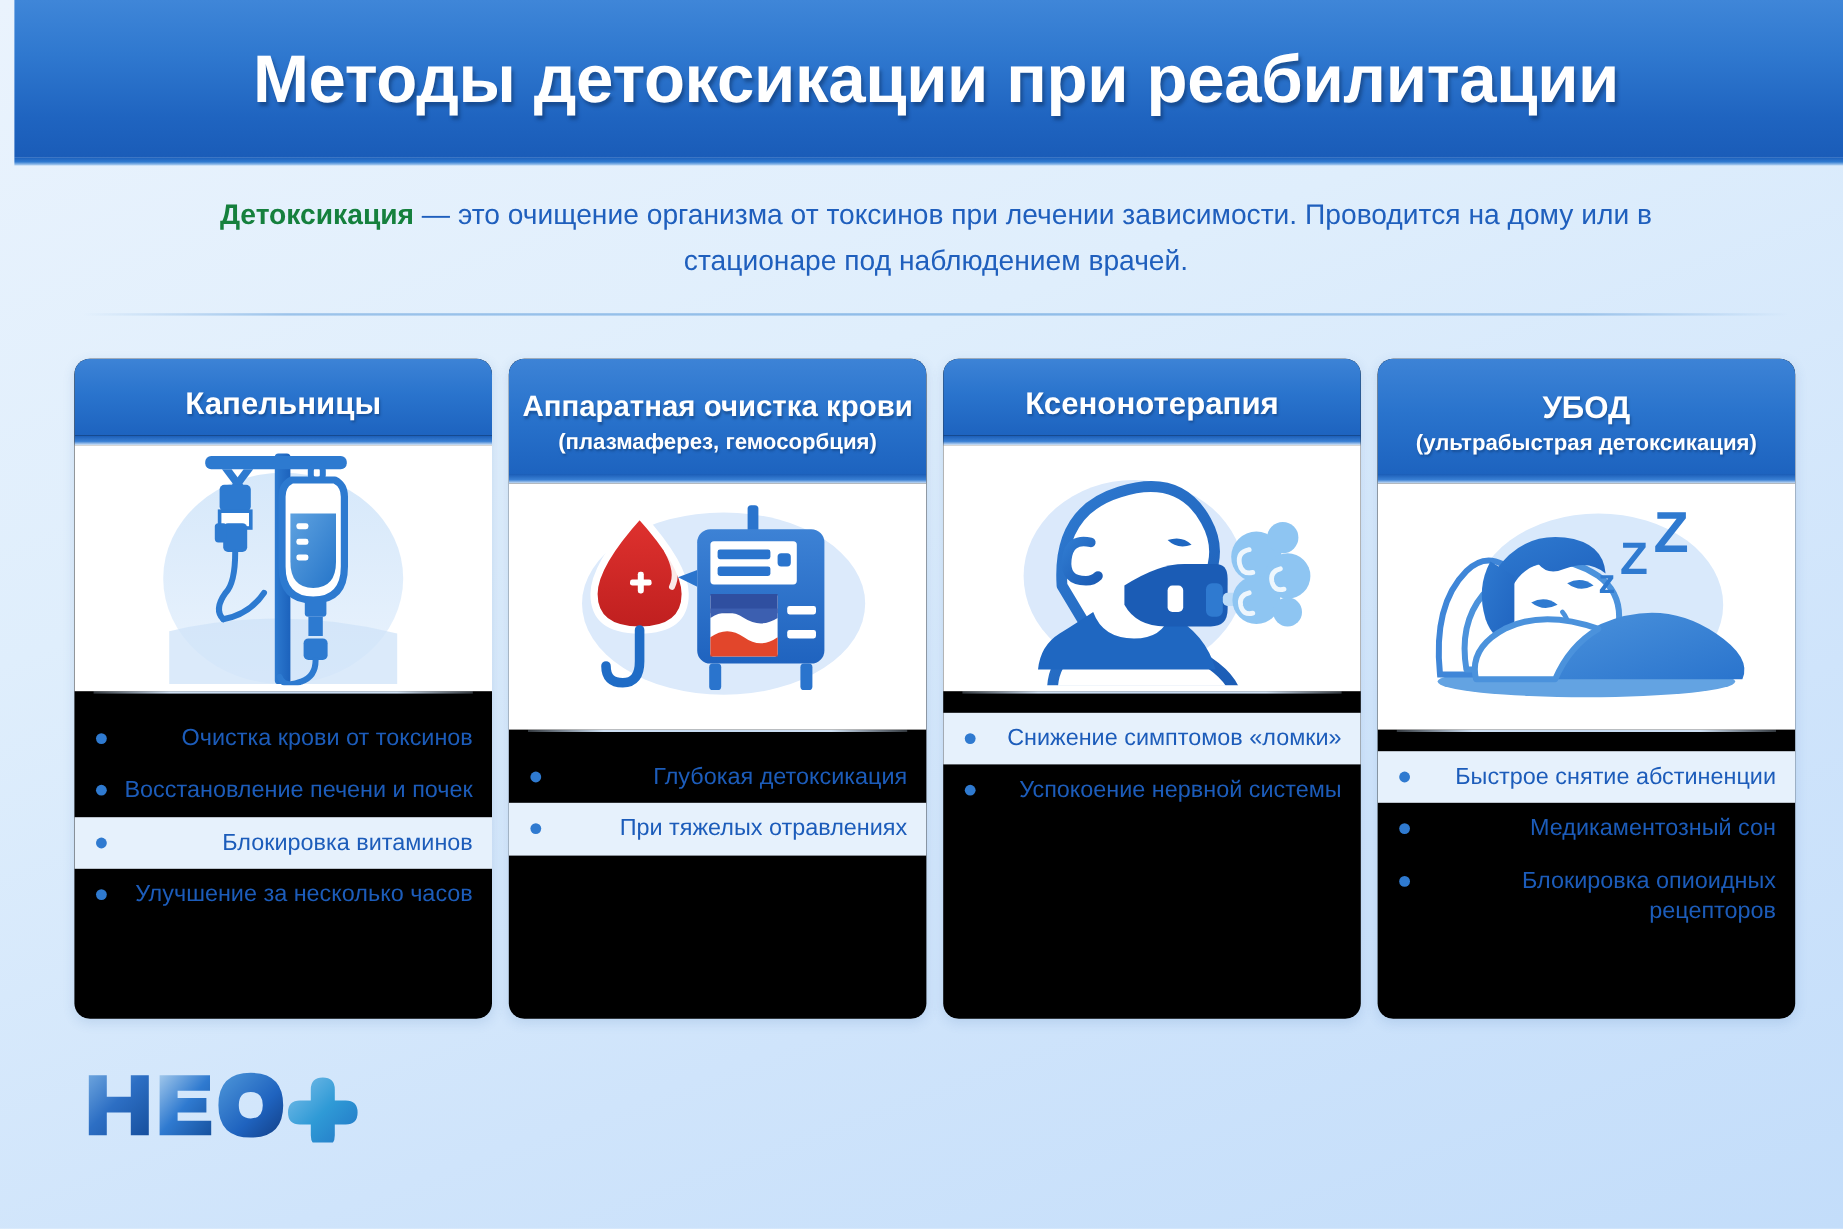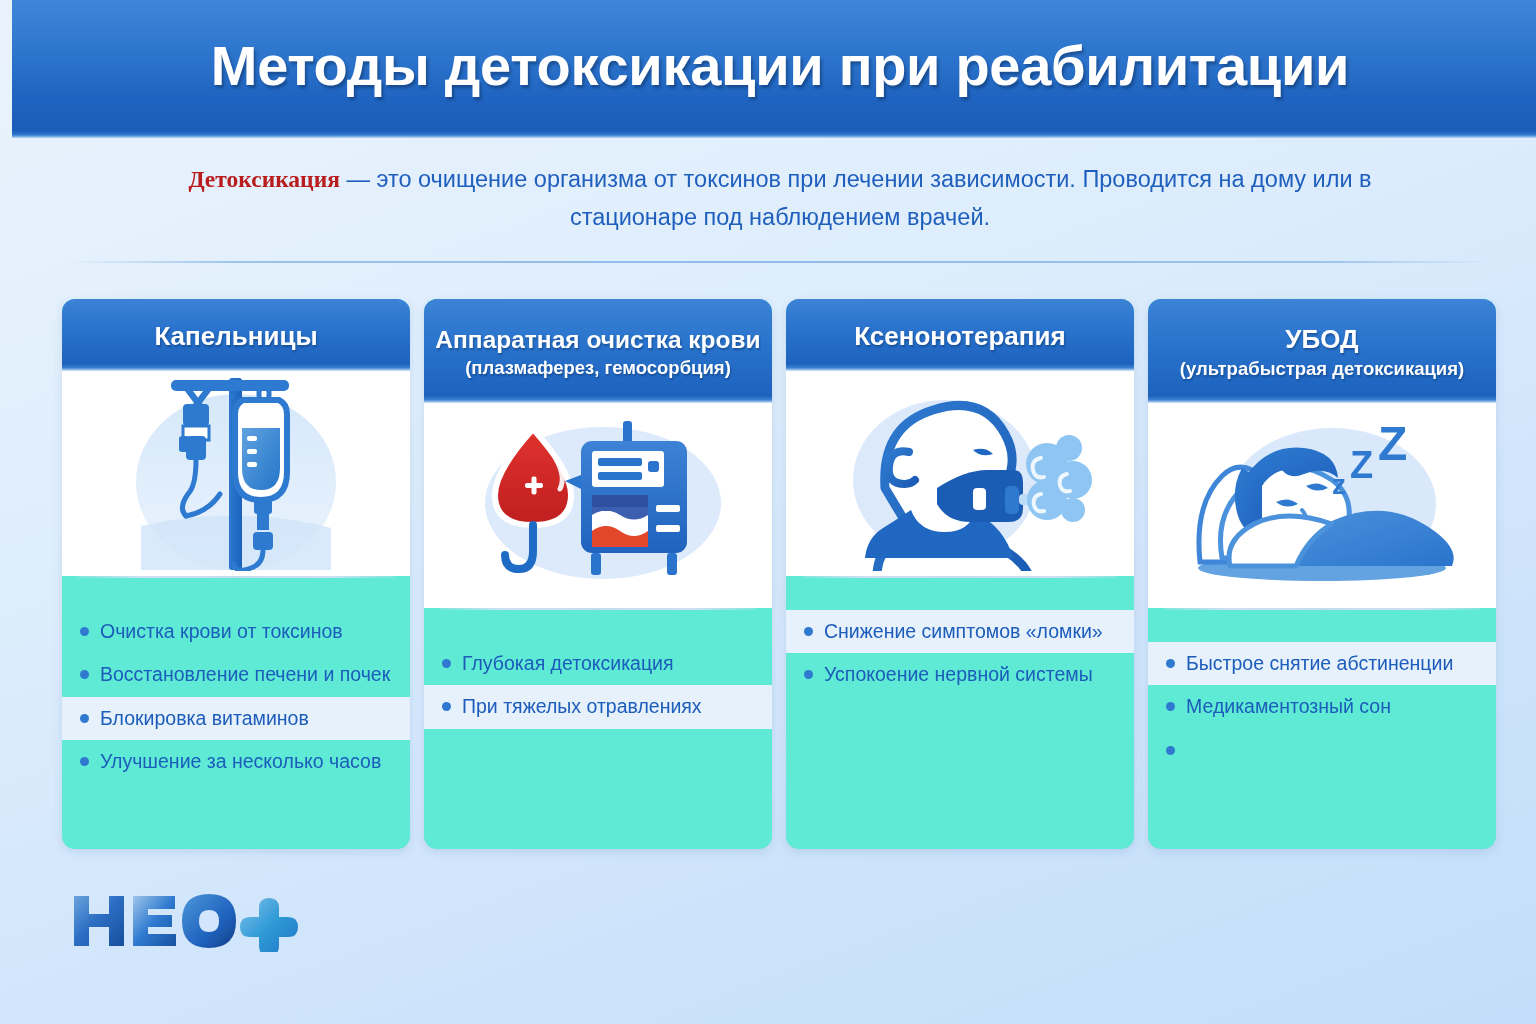--- a/index.html
+++ b/index.html
@@ -25,32 +25,32 @@
     color:#ffffff;font-size:56px;font-weight:bold;letter-spacing:-0.3px;
     text-shadow:2px 3px 3px rgba(8,40,85,.45);
     white-space:nowrap;
   }
 
   
   .intro{
     position:absolute;left:168px;top:160px;width:1200px;
     text-align:center;color:#1f5fbd;font-size:23.5px;line-height:1.62;
   }
-  .intro b{color:#b91c1c;font-weight:bold;font-family:Liberation Serif, serif;}
+  .intro b{color:#15803d;font-weight:bold;}
   .intro-rule{
     position:absolute;left:57px;top:261px;width:1422px;height:2px;
     background:linear-gradient(90deg,rgba(150,190,235,0) 0%,#9cc3ea 12%,#8fbce8 50%,#9cc3ea 88%,rgba(150,190,235,0) 100%);
   }
 
   
   .cards{position:absolute;left:50px;top:299px;width:1434px;height:550px;
     display:flex;gap:14px;}
   .card{
     position:relative;flex:1 1 0;height:550px;
-    background:#5eead4;border-radius:13px;
+    background:#000000;border-radius:13px;
     box-shadow:0 3px 10px rgba(60,110,175,.16);
     display:flex;flex-direction:column;overflow:hidden;
   }
   .card-head{
     position:relative;
     background:linear-gradient(180deg,#3d83d6 0%,#2a74cd 45%,#1d63bf 100%);
     color:#fff;text-align:center;
     padding:11px 10px 0;
     display:flex;flex-direction:column;align-items:center;justify-content:center;
     text-shadow:1px 2px 2px rgba(8,40,85,.40);
@@ -62,21 +62,21 @@
   .card-head .title.small{font-size:24.5px;}
   .card-head .sub{font-size:18.5px;font-weight:bold;line-height:1.2;margin-top:3px;white-space:nowrap;}
   .head-foot{height:8px;background:linear-gradient(180deg,#1a5cb6 0%,#3a80d4 60%,#d9e8f8 100%);flex:0 0 8px;}
 
   .art{position:relative;height:205px;flex:0 0 205px;
        display:flex;align-items:center;justify-content:center;background:#fff;}
   .art svg{display:block;}
   .art-rule{height:2px;margin:0 16px;
     background:linear-gradient(90deg,rgba(200,222,245,.25) 0%,#cfe0f3 20%,#c6daf1 50%,#cfe0f3 80%,rgba(200,222,245,.25) 100%);}
 
-  .bullets{padding:32px 0 0;flex:1 1 auto;}
+  .bullets{padding:16px 0 0;flex:1 1 auto;text-align:right;}
   .bullet{
     display:flex;align-items:flex-start;gap:11px;
     padding:9px 16px 9px 18px;
     color:#1c5cba;font-size:19.5px;line-height:1.3;
   }
   .bullet.hl{background:#e6f1fc;}
   .dot{flex:0 0 auto;width:9px;height:9px;border-radius:50%;background:#2f7ad0;margin-top:8px;}
   .btxt{flex:1 1 auto;}
 
   
@@ -308,20 +308,21 @@
         <div class="bullet hl">
             <span class="dot"></span>
             <span class="btxt">Быстрое снятие абстиненции</span>
           </div>
         <div class="bullet">
             <span class="dot"></span>
             <span class="btxt">Медикаментозный сон</span>
           </div>
         <div class="bullet">
             <span class="dot"></span>
+            <span class="btxt">Блокировка опиоидных рецепторов</span>
           </div>
       </div>
     </div>
 
   </div>
 
   <div class="logo">
     <svg width="240" height="62" viewBox="0 0 240 62">
       <defs>
         <linearGradient id="lg1" x1="0" y1="0" x2="1" y2="1">

